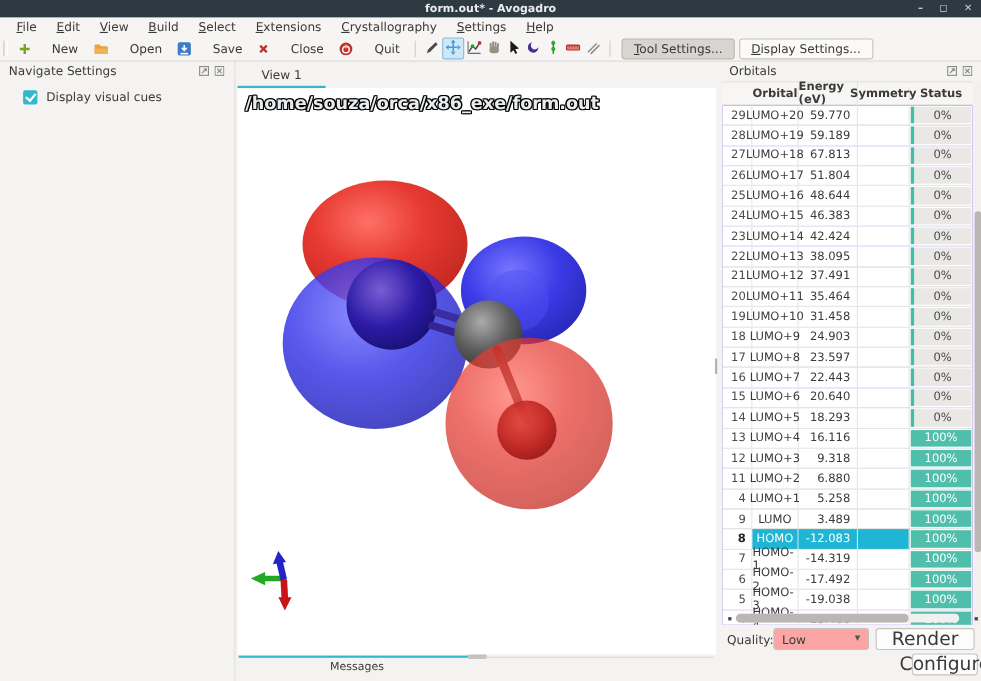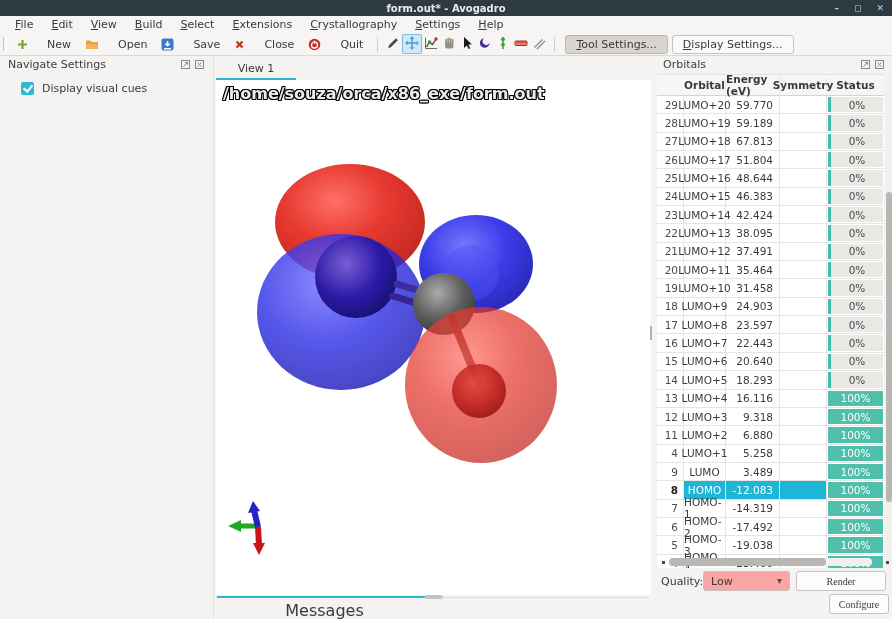--- a/index.html
+++ b/index.html
@@ -46,21 +46,21 @@
   .overlay-path{position:absolute;left:7px;top:4px;font-size:16px;font-weight:bold;color:#e8ecee;
      text-shadow:-1px 0 #000,1px 0 #000,0 -1px #000,0 1px #000,-1px -1px #000,1px 1px #000,1px -1px #000,-1px 1px #000;}
   .mol-svg{position:absolute;left:0;top:0;}
   .axes-svg{position:absolute;left:8px;bottom:38px;}
   .splitter-nub{position:absolute;left:436px;top:271px;width:2px;height:14px;background:#b5b2ae;}
 
   .messages-bar{position:absolute;left:2px;right:3px;bottom:0;height:24px;}
   .msg-active-line{position:absolute;top:1px;left:1px;width:215px;height:2px;background:#2fb9d0;}
   .msg-rest-line{position:absolute;top:2px;left:225px;right:2px;height:1px;background:#dedbd7;}
   .msg-handle{position:absolute;top:0px;left:209px;width:18px;height:4px;background:#c6c3bf;border-radius:2px;}
-  .msg-label{position:absolute;top:6px;left:1px;width:215px;text-align:center;font-size:16px;}
+  .msg-label{position:absolute;top:6px;left:1px;width:215px;text-align:center;font-size:10px;}
 
   
   .orb-table{position:absolute;top:19px;left:2px;width:227px;}
   .t-head{display:flex;height:20px;background:#f7f6f4;border-bottom:1px solid #d7d4d0;border-top:1px solid #e4e1dd;font-weight:bold;align-items:center;font-size:10.5px;}
   .t-body{height:472px;overflow:hidden;background:#8b5cf6;}
   .t-row{display:flex;height:18.35px;box-sizing:border-box;border-bottom:1px solid #e7e5e2;align-items:stretch;background:#fff;}
   .cell{box-sizing:border-box;border-right:1px solid #e7e5e2;display:flex;align-items:center;font-size:10.5px;}
   .c-num{width:27px;justify-content:flex-end;padding-right:5px;color:#4a4a4a;}
   .c-orb{width:42px;justify-content:center;}
   .c-en{width:54px;justify-content:flex-end;padding-right:6px;}
@@ -79,21 +79,21 @@
   .hthumb{position:absolute;left:0px;top:0;width:157px;height:8px;background:#b9b6b3;border-radius:4px;}
   .dot{position:absolute;width:3px;height:3px;background:#4a4a4a;border-radius:0;}
   .sort-dot{right:2px;top:23px;}
   .hdot-l{left:7px;top:506px;}
   .hdot-r{left:231px;top:506px;}
 
   .quality-row{position:absolute;left:0;top:516px;width:237px;height:20px;}
   .quality-label{position:absolute;left:6px;top:4px;font-size:11px;}
   .quality-select{position:absolute;left:48px;top:0;width:87px;height:20px;background:#fca5a5;border:1px solid #c6c3bf;border-radius:3px;box-sizing:border-box;display:flex;align-items:center;padding-left:7px;font-size:11px;}
   .dd-arrow{position:absolute;right:7px;top:3px;font-size:10px;color:#555;}
-  .btn{position:absolute;background:#fdfcfc;border:1px solid #c6c3bf;border-radius:3px;box-sizing:border-box;display:flex;align-items:center;justify-content:center;font-size:10px;font-family:Liberation Serif, serif;}
+  .btn{position:absolute;background:#fdfcfc;border:1px solid #c6c3bf;border-radius:3px;box-sizing:border-box;display:flex;align-items:center;justify-content:center;font-size:17px;}
   .render-btn{left:141px;top:516px;width:90px;height:20px;}
   .configure-btn{left:174px;top:539px;width:60px;height:20px;}
 </style>
 </head>
 <body>
 
 <div id="app">
 
   <div class="titlebar">
     <span>form.out* - Avogadro</span>

